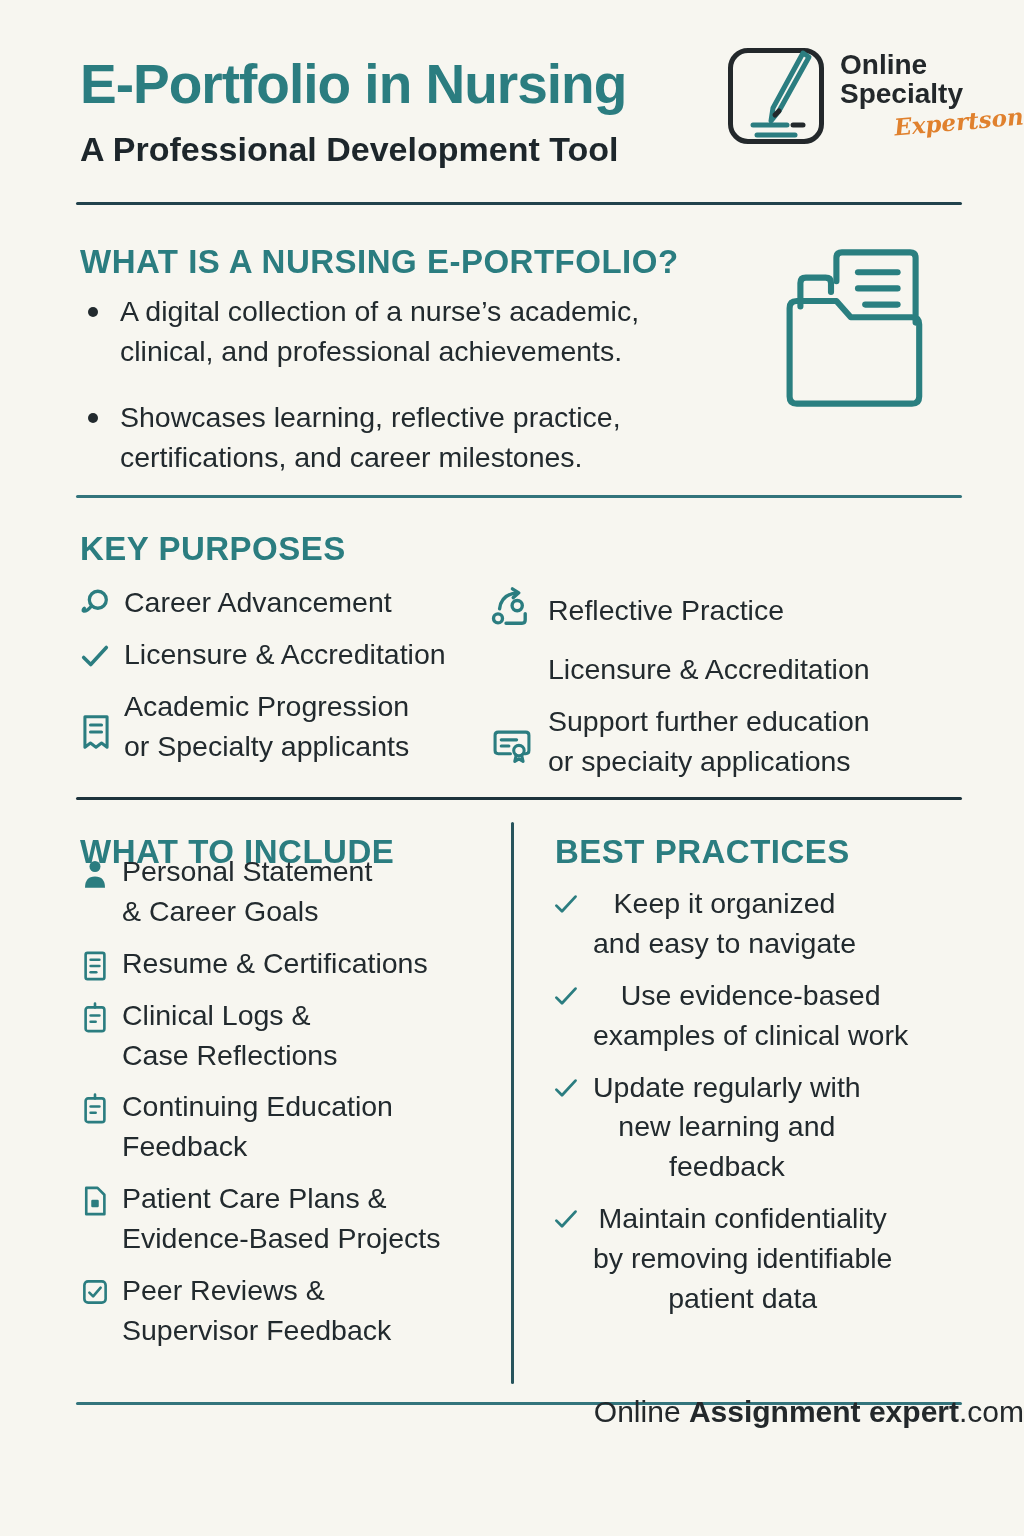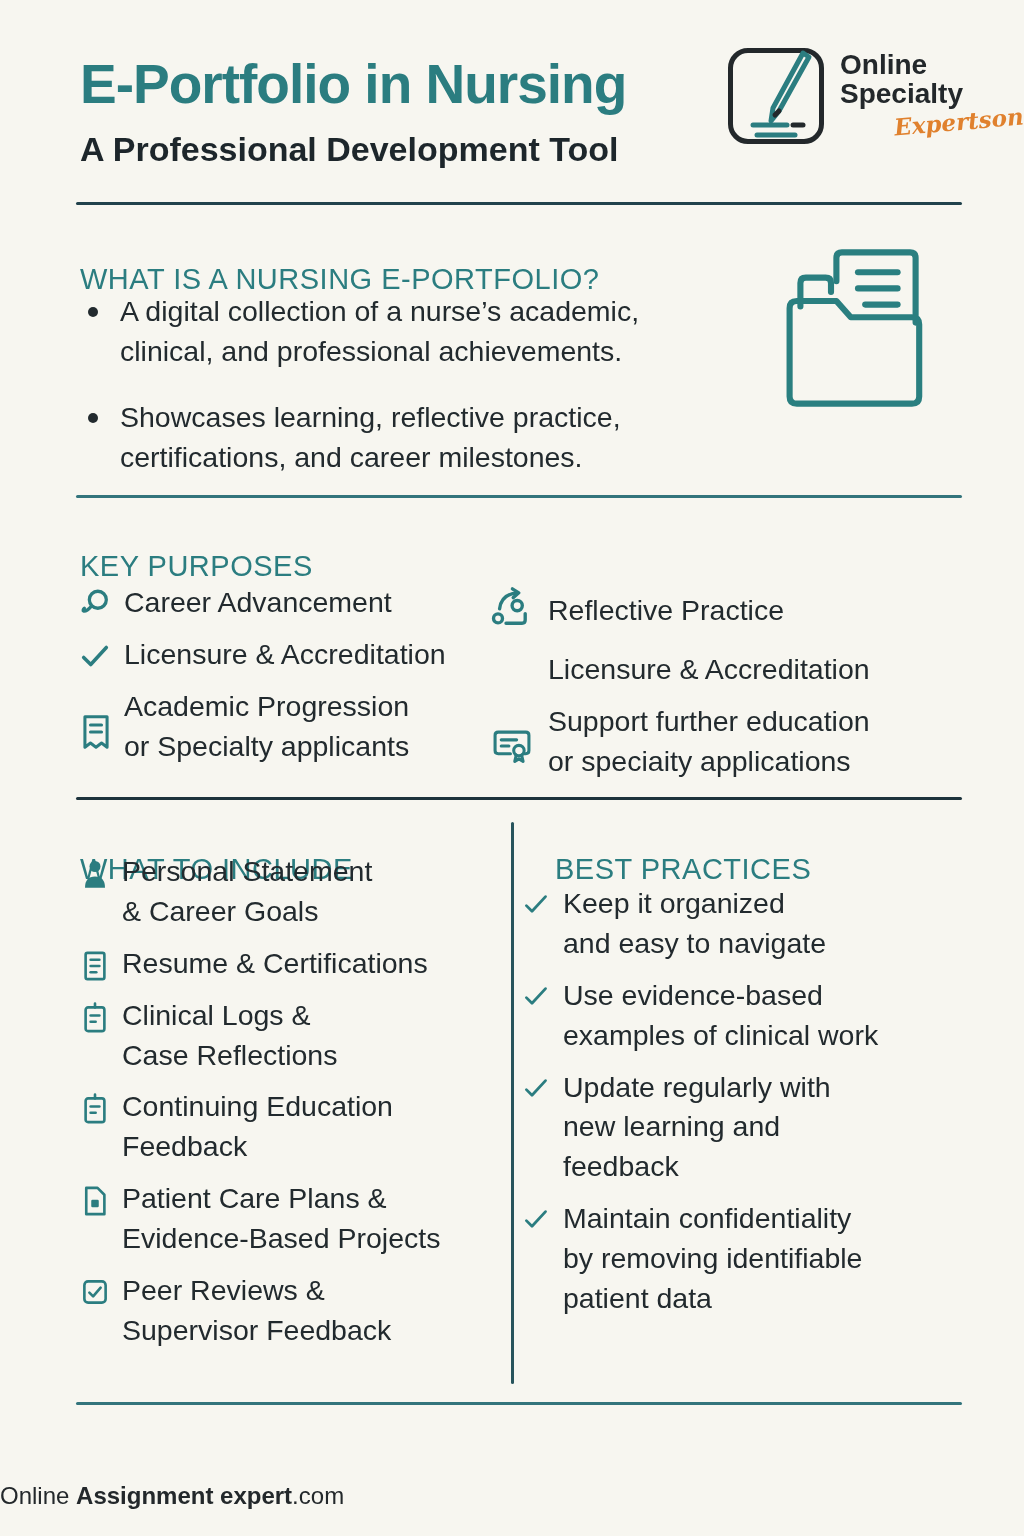--- a/index.html
+++ b/index.html
@@ -39,21 +39,21 @@
   
   .hr{position:absolute;left:76px;width:886px;height:3px;border-radius:2px;}
   .hr1{top:202px;background:#21424c;}
   .hr2{top:495px;background:#33747c;}
   .hr3{top:797px;background:#1d333c;}
   .hr4{top:1402px;background:#33747c;}
   .vr{position:absolute;left:511px;top:822px;width:2.5px;height:562px;background:#27545c;border-radius:2px;}
 
   
   .sec-heading{
-    position:absolute;font-size:29px;font-weight:normal;color:#2b7d80;letter-spacing:.5px;margin-top:20px;
+    position:absolute;font-size:33px;font-weight:bold;color:#2b7d80;letter-spacing:.5px;
   }
   .txt{font-size:28.5px;font-weight:400;color:#222a2e;line-height:1.4;}
   .ln{display:block;}
 
   
   .wi-bullets{position:absolute;left:82px;top:292px;width:640px;}
   .bullet{display:flex;margin-bottom:26px;}
   .bullet-dot{
     flex:0 0 10px;width:10px;height:10px;border-radius:50%;
     background:#222a2e;margin:15px 22px 0 6px;
@@ -63,29 +63,29 @@
   
   .kp-col{position:absolute;top:583px;}
   .kp-left{left:78px;width:410px;}
   .kp-right{left:490px;width:470px;}
   .kp-row{display:flex;align-items:center;margin-bottom:12px;}
   .icn{flex:0 0 46px;width:46px;color:#2b7d80;padding-top:3px;}
   .icn svg{display:block;}
 
   
   .inc-col{position:absolute;left:80px;top:852px;width:415px;}
-  .bp-col{position:absolute;left:523px;top:884px;width:430px;}
+  .bp-col{position:absolute;left:553px;top:884px;width:430px;text-align:center;}
   .item{display:flex;align-items:flex-start;margin-bottom:12px;}
   .item .icn{flex:0 0 42px;width:42px;padding-top:5px;}
   .bp-col .icn{flex:0 0 40px;width:40px;padding-top:7px;}
 
   
   .footer{
-    position:absolute;left:0;top:1482px;width:1024px;text-align:left;
-    font-size:24px;color:#23282b;font-weight:normal;
+    position:absolute;left:0;top:1395px;width:1024px;text-align:right;
+    font-size:30px;color:#23282b;font-weight:normal;
   }
   .footer .b{font-weight:bold;}
 </style>
 </head>
 <body>
 
 <div class="page">
 
   <div class="header-title">E-Portfolio in Nursing</div>
   <div class="header-subtitle">A Professional Development Tool</div>

